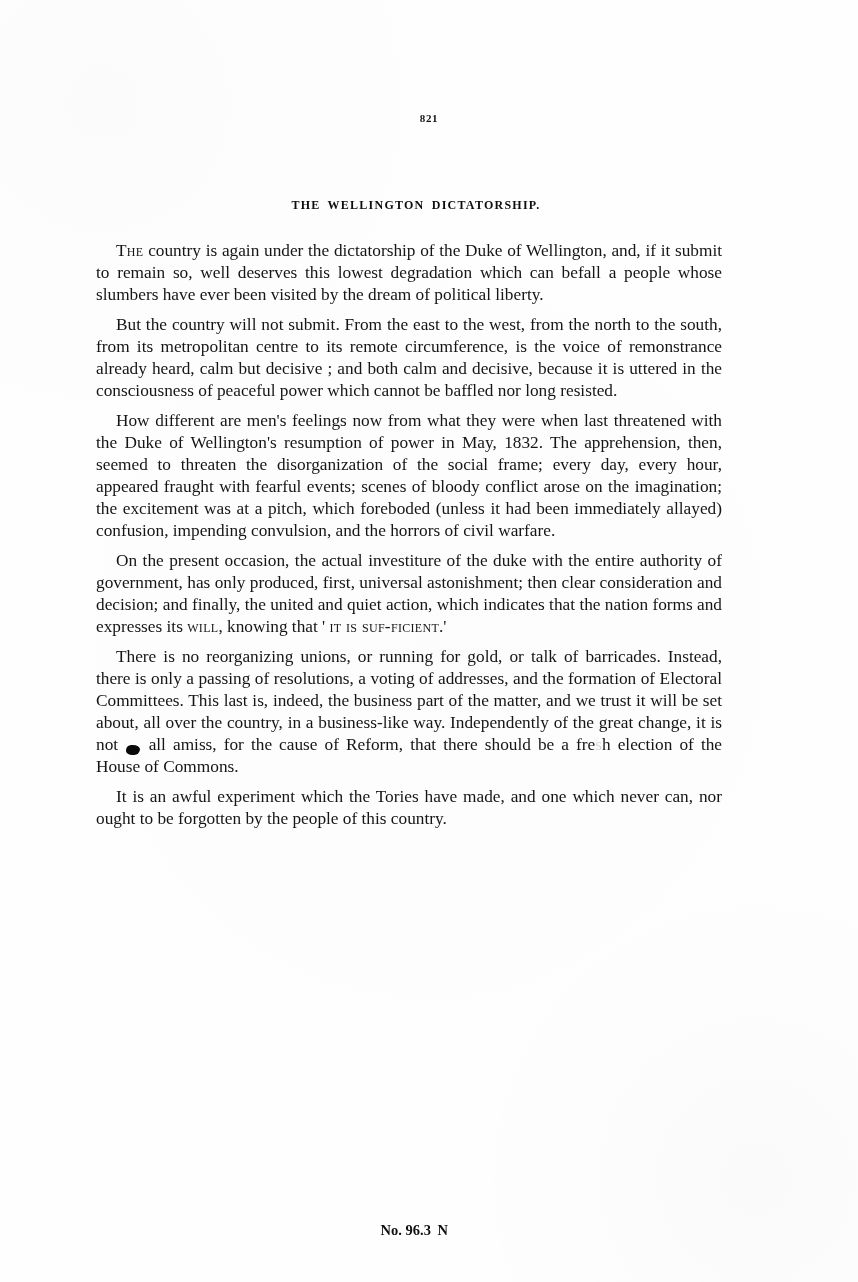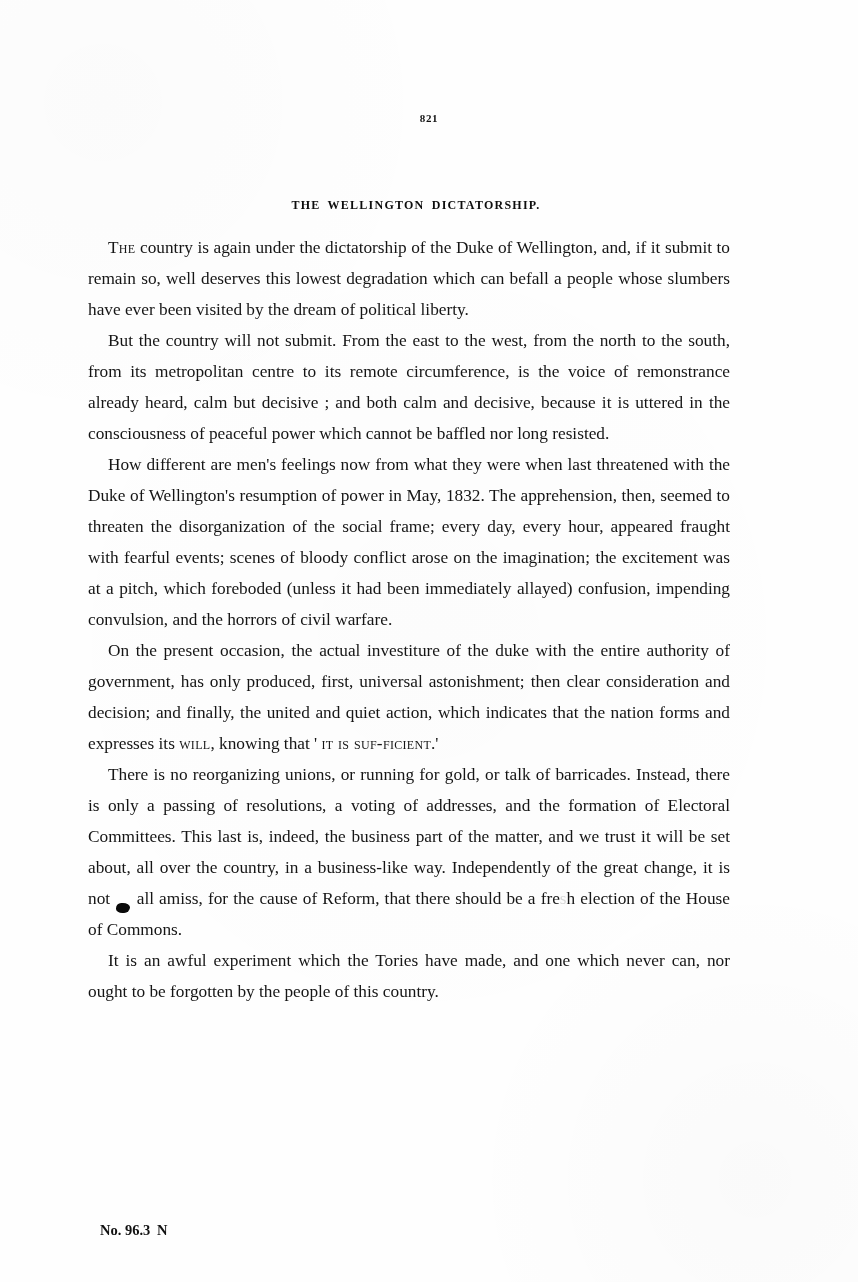--- a/index.html
+++ b/index.html
@@ -65,23 +65,23 @@
 
   
   .column {
     position: absolute;
     top: 232px;
     left: 88px;
     width: 642px;
   }
 
   .para {
-    margin: 0;
+    margin: 8px;
     font-size: 17.3px;
-    line-height: 31px;
+    line-height: 22px;
     text-align: justify;
     text-justify: inter-word;
     color: #151515;
     hyphens: none;
   }
 
   .para + .para {
     text-indent: 0;
   }
 
@@ -125,21 +125,21 @@
     color: rgba(20,20,20,0.17);
   }
 
   
   .footer {
     position: absolute;
     left: 100px;
     right: 128px;
     top: 1182px;
     display: flex;
-    justify-content: flex-start;
+    justify-content: center;
     align-items: baseline;
     font-size: 14.5px;
     font-weight: 700;
     color: #111;
   }
   .footer .signature {
     letter-spacing: 1.5px;
     margin-top: 40px;
   }
 </style>

